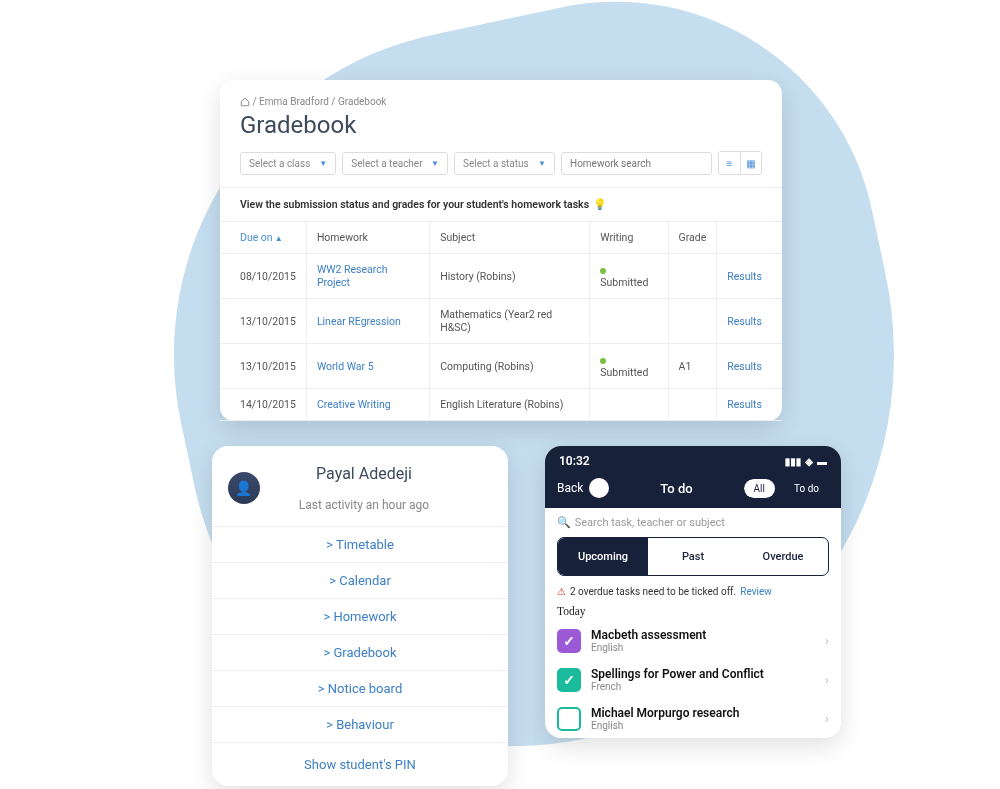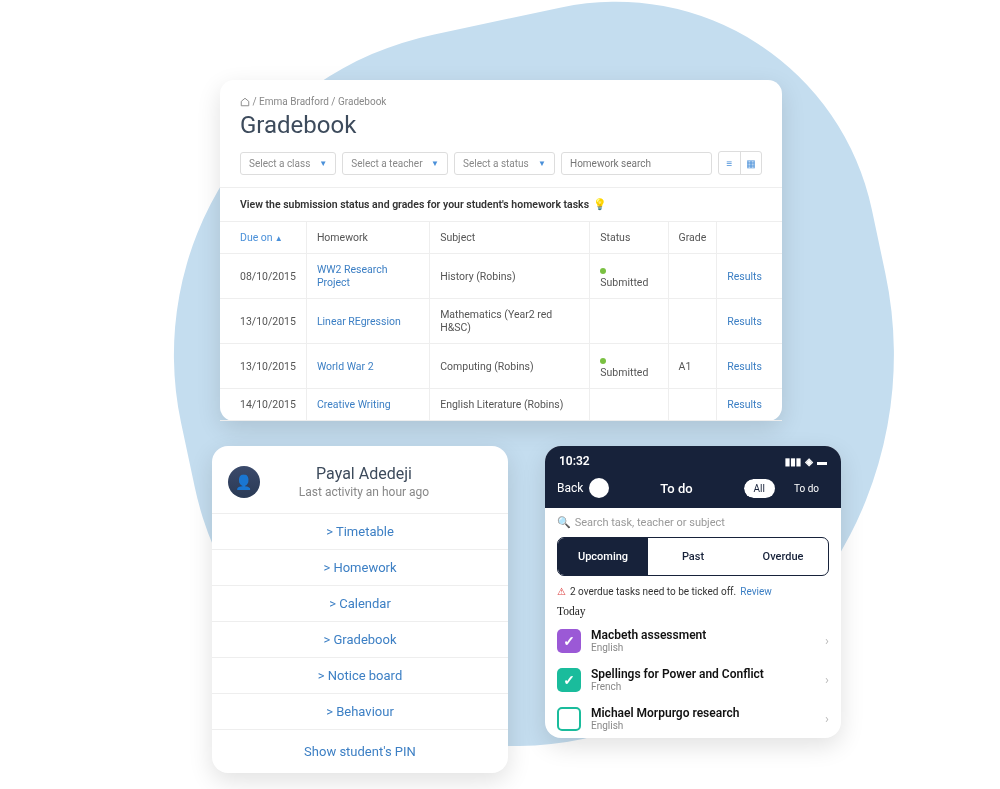--- a/index.html
+++ b/index.html
@@ -33,21 +33,21 @@
 .gb-table th:last-child, .gb-table td:last-child { padding-right: 20px; border-right:none;}
 .gb-table tr:last-child td { border-bottom-left-radius: 14px; border-bottom-right-radius: 14px; }
 .sort-arrow { font-size:8px; margin-left:2px;}
 
 
 .student { top: 446px; left: 212px; width: 296px; border-radius: 16px; overflow: hidden; }
 .student-header { display:flex; align-items:center; padding: 18px 16px 14px 16px; }
 .avatar { width: 32px; height: 32px; border-radius: 50%; background: linear-gradient(#3b4a6b,#2a3a55); margin-right: 4px; display:flex; align-items:center; justify-content:center; color:#fff; font-size: 14px;}
 .student-info { text-align:center; flex:1; margin-left:-28px;}
 .student-name { font-size: 16px; color: #3d4b5c; }
-.student-activity { font-size: 12px; color: #888; margin-top: 2px;}
+.student-activity { font-size: 12px; color: #888; margin-top: 15px;}
 .student-links { border-top: 1px solid #eee; }
 .student-link { display:block; text-align:center; padding: 10px 0; font-size: 13px; color: #3c7fc4; border-bottom: 1px solid #eee; cursor:pointer; }
 .student-pin { text-align:center; padding: 14px 0; font-size: 13px; color: #3c7fc4; cursor:pointer; }
 
 
 .mobile { top: 446px; left: 545px; width: 296px; border-radius: 16px; overflow: hidden; }
 .m-statusbar { background: #17223a; color: #fff; display:flex; justify-content:space-between; padding: 8px 14px 4px 14px; font-size: 12px; font-weight:600; }
 .m-status-icons { display:flex; gap:4px; align-items:center;}
 .m-status-icons span { font-size: 10px; }
 .m-nav { background: #17223a; color: #fff; display:flex; align-items:center; justify-content:space-between; padding: 6px 12px 10px 12px; }
@@ -111,21 +111,21 @@
       <div class="gb-view-btn">▦</div>
     </div>
   </div>
   <div class="gb-instruct"><span>View the submission status and grades for your student's homework tasks</span><span class="bulb">💡</span></div>
   <table class="gb-table">
     <thead>
       <tr>
         <th class="sort"><span>Due on</span><span class="sort-arrow">▲</span></th>
         <th>Homework</th>
         <th>Subject</th>
-        <th>Status</th>
+        <th>Writing</th>
         <th>Grade</th>
         <th></th>
       </tr>
     </thead>
     <tbody>
       <tr>
         <td>08/10/2015</td>
         <td><a href="#">WW2 Research Project</a></td>
         <td>History (Robins)</td>
         <td><span class="status-dot"></span><span>Submitted</span></td>
@@ -135,21 +135,21 @@
       <tr>
         <td>13/10/2015</td>
         <td><a href="#">Linear REgression</a></td>
         <td>Mathematics (Year2 red H&amp;SC)</td>
         <td></td>
         <td></td>
         <td><a href="#">Results</a></td>
       </tr>
       <tr>
         <td>13/10/2015</td>
-        <td><a href="#">World War 2</a></td>
+        <td><a href="#">World War 5</a></td>
         <td>Computing (Robins)</td>
         <td><span class="status-dot"></span><span>Submitted</span></td>
         <td>A1</td>
         <td><a href="#">Results</a></td>
       </tr>
       <tr>
         <td>14/10/2015</td>
         <td><a href="#">Creative Writing</a></td>
         <td>English Literature (Robins)</td>
         <td></td>
@@ -163,22 +163,22 @@
 <div class="card student">
   <div class="student-header">
     <div class="avatar">👤</div>
     <div class="student-info">
       <div class="student-name">Payal Adedeji</div>
       <div class="student-activity">Last activity an hour ago</div>
     </div>
   </div>
   <div class="student-links">
     <div class="student-link">&gt; Timetable</div>
+    <div class="student-link">&gt; Calendar</div>
     <div class="student-link">&gt; Homework</div>
-    <div class="student-link">&gt; Calendar</div>
     <div class="student-link">&gt; Gradebook</div>
     <div class="student-link">&gt; Notice board</div>
     <div class="student-link">&gt; Behaviour</div>
   </div>
   <div class="student-pin">Show student's PIN</div>
 </div>
 
 <div class="card mobile">
   <div class="m-statusbar">
     <span>10:32</span>

